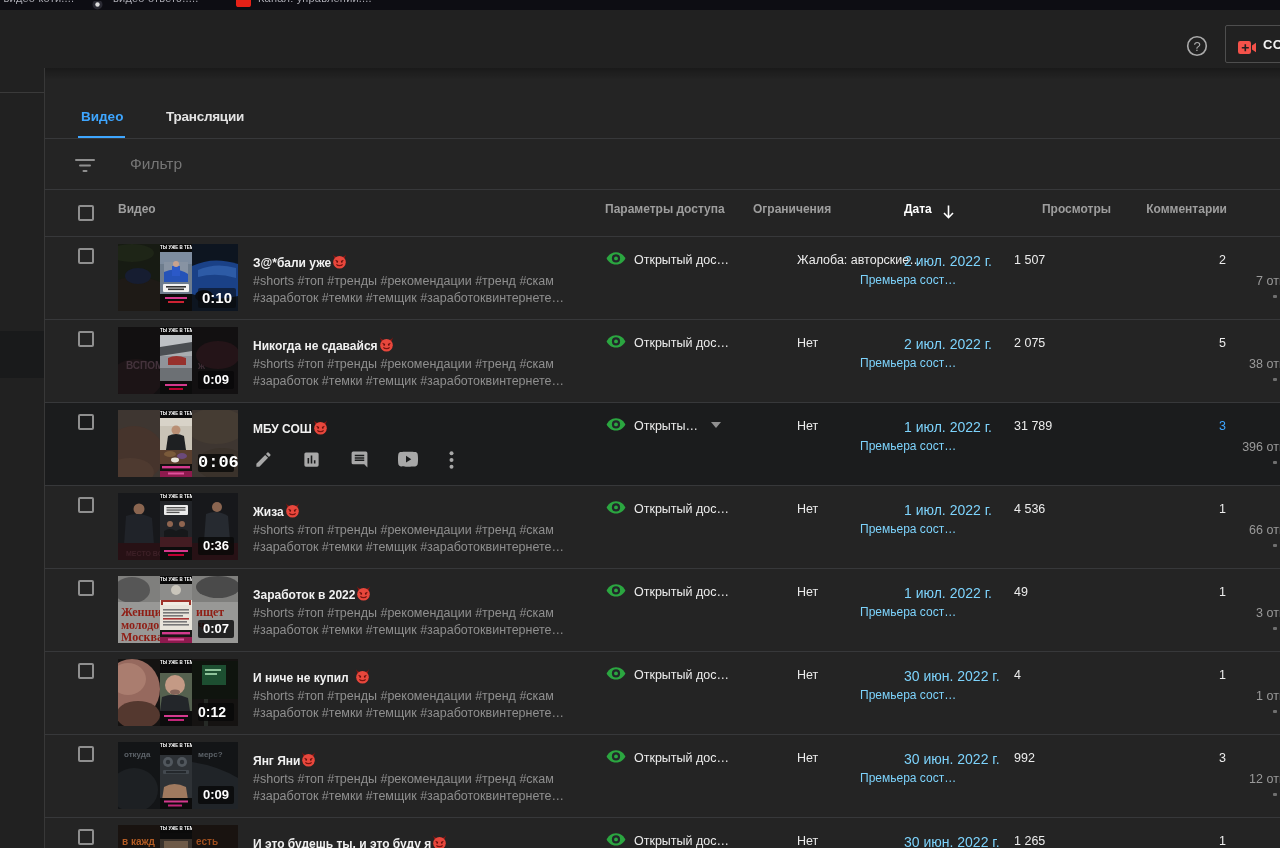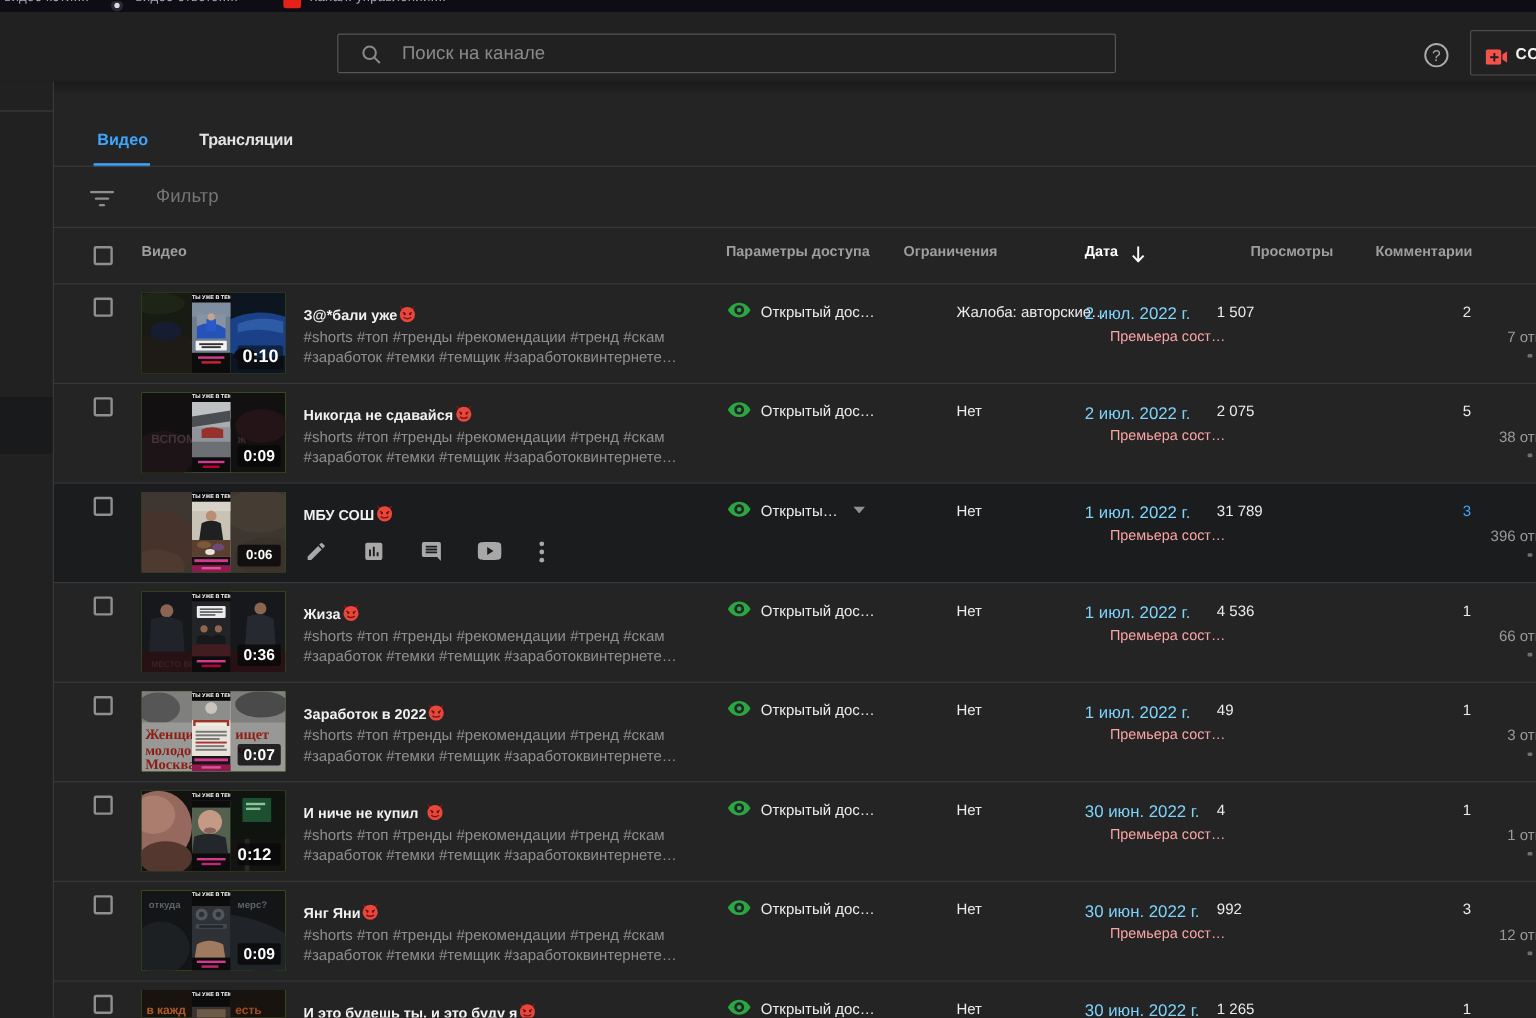--- a/index.html
+++ b/index.html
@@ -40,21 +40,21 @@
   .cb { position:absolute; width:16px; height:16px; border:2px solid #8f8f8f; border-radius:2px; }
   .hdr { position:absolute; top:134px; font-size:12px; font-weight:700; color:#9e9e9e; }
   .row { position:absolute; left:0; width:1235px; height:83px; }
   .thumb { position:absolute; left:73px; top:8px; width:120px; height:67px; overflow:hidden; background:#4d7c0f; }
   .title { position:absolute; left:208px; top:15.5px; font-size:12px; font-weight:700; color:#f1f1f1; white-space:nowrap; }
   .desc { position:absolute; left:208px; font-size:12.5px; color:#8f8f8f; white-space:nowrap; }
   .eye { position:absolute; left:561px; top:14px; }
   .acc { position:absolute; left:589px; top:17px; font-size:12.5px; color:#ececec; }
   .restr { position:absolute; left:708px; top:17px; font-size:12.5px; color:#ececec;margin-left:44px; }
   .date { position:absolute; left:859px; top:17px; font-size:14px; color:#7dd3fc; }
-  .prem { position:absolute; left:880px; top:37px; font-size:12px; color:#fca5a5; }
+  .prem { position:absolute; left:815px; top:37px; font-size:12px; color:#7dd3fc; }
   .views { position:absolute; left:969px; top:17px; width:100px; text-align:left; font-size:12.5px; color:#ececec; }
   .comm { position:absolute; left:1120px; top:17px; width:61px; text-align:right; font-size:12.5px; color:#ececec; }
   .likes { position:absolute; left:1173px; top:37.5px; width:62px; font-size:12.5px; color:#9a9a9a; overflow:hidden; white-space:nowrap; }
   .likenum { display:inline-block; width:45px; text-align:right; }
   .ldot { position:absolute; left:1228px; top:59px; width:4px; height:3px; background:#6f6f6f; border-radius:1px; }
   .devil { display:inline-block; position:relative; top:2px; margin-left:1px; }
 </style>
 </head>
 <body>
 <div id="page">
@@ -65,27 +65,20 @@
     <svg class="abs" style="left:92px;top:1px" width="11" height="9">
         <circle cx="5.5" cy="3.5" r="5" fill="#2a2a33"></circle>
         <circle cx="5.5" cy="3.5" r="2.2" fill="#ddd"></circle>
       </svg>
     <svg class="abs" style="left:236px;top:0px" width="15" height="7">
         <rect x="0" y="-4" width="15" height="11" rx="2.6" fill="#e62117"></rect>
       </svg>
   </div>
 
   <div id="appbar" class="abs">
-    <div id="searchbox">
-      <svg style="position:absolute;left:19px;top:8px" width="17" height="17" viewBox="0 0 17 17">
-          <circle cx="7" cy="7" r="5.2" fill="none" stroke="#8a8a8a" stroke-width="1.7"></circle>
-          <line x1="11" y1="11" x2="15.5" y2="15.5" stroke="#8a8a8a" stroke-width="1.7"></line>
-        </svg>
-      <div id="searchph">Поиск на канале</div>
-    </div>
     <svg class="abs" style="left:1186px;top:25px" width="22" height="22" viewBox="0 0 22 22">
         <circle cx="11" cy="11" r="9.3" fill="none" stroke="#ababab" stroke-width="1.6"></circle>
         <text x="11" y="15.5" font-size="13" fill="#ababab" text-anchor="middle" font-family="Liberation Sans">?</text>
       </svg>
     <div class="abs" style="left:1225px;top:15px;width:60px;height:38px;border:1px solid #4e4e4e;border-radius:2px;"></div>
     <svg class="abs" style="left:1238px;top:31px" width="18" height="13" viewBox="0 0 18 13">
         <path d="M0 2.2 a2.2 2.2 0 0 1 2.2 -2.2 h8.6 a2.2 2.2 0 0 1 2.2 2.2 v8.6 a2.2 2.2 0 0 1 -2.2 2.2 h-8.6 a2.2 2.2 0 0 1 -2.2 -2.2 z M14 4.4 L18 1.8 v9.4 L14 8.6 z" fill="#f4524a"></path>
         <path d="M6.5 3.2 h1.6 v2.7 h2.7 v1.6 h-2.7 v2.7 h-1.6 v-2.7 h-2.7 v-1.6 h2.7 z" fill="#212121"></path>
       </svg>
     <div class="abs" style="left:1263px;top:27px;font-size:13px;font-weight:700;color:#f3f3f3;letter-spacing:.6px;">СОЗ</div>
@@ -240,21 +233,21 @@
 <rect x="42" y="40" width="32" height="14" fill="#5a3f2e"></rect>
 <ellipse cx="52" cy="44" rx="6" ry="3" fill="#7a5a3a"></ellipse>
 <ellipse cx="64" cy="46" rx="5" ry="3" fill="#6b4a7a"></ellipse>
 <ellipse cx="57" cy="50" rx="4" ry="2.4" fill="#e8e4da"></ellipse>
 <rect x="42" y="54" width="32" height="13" fill="#141210"></rect>
 <rect x="44" y="56" width="28" height="2.4" fill="#d43a8e"></rect>
 <rect x="42" y="61" width="32" height="6" fill="#8e1a4e"></rect>
 <rect x="50" y="62.5" width="16" height="2" fill="#e0519c"></rect>
 </svg>
 <div style="position:absolute;left:42px;top:0;width:32px;height:8px;background:#0a0a0a;color:#fff;font-size:4.5px;font-weight:700;text-align:center;line-height:8px;white-space:nowrap;overflow:hidden;">ТЫ УЖЕ В ТЕМЕ?</div>
-<div style="position:absolute;left:80px;top:44px;width:36px;height:18px;background:rgba(8,8,8,0.82);border-radius:2px;color:#fff;font-size:11px;font-weight:700;text-align:center;line-height:18px;">0:06</div>
+<div style="position:absolute;left:80px;top:44px;width:36px;height:18px;background:rgba(8,8,8,0.82);border-radius:2px;color:#fff;font-size:17px;font-weight:700;text-align:center;line-height:18px;font-family:Liberation Mono, monospace;">0:06</div>
 </div>
 <div class="title">МБУ СОШ<svg class="devil" width="15" height="15" viewBox="0 0 15 15">
               <path d="M0.8 0 C2.2 2.4 3.8 2.9 5 2.9 L2.9 5.2 Z" fill="#8e1410"></path>
               <path d="M14.2 0 C12.8 2.4 11.2 2.9 10 2.9 L12.1 5.2 Z" fill="#8e1410"></path>
               <circle cx="7.5" cy="8.2" r="6.3" fill="#e8473c"></circle>
               <path d="M3.6 6.2 L6 7.4 M11.4 6.2 L9 7.4" stroke="#7a1410" stroke-width="1.1"></path>
               <circle cx="5.2" cy="7.8" r="0.9" fill="#5e0e0a"></circle>
               <circle cx="9.8" cy="7.8" r="0.9" fill="#5e0e0a"></circle>
               <path d="M4.4 10.3 C5.6 12 9.4 12 10.6 10.3" stroke="#7a1410" stroke-width="1.2" fill="none"></path>
             </svg></div>

